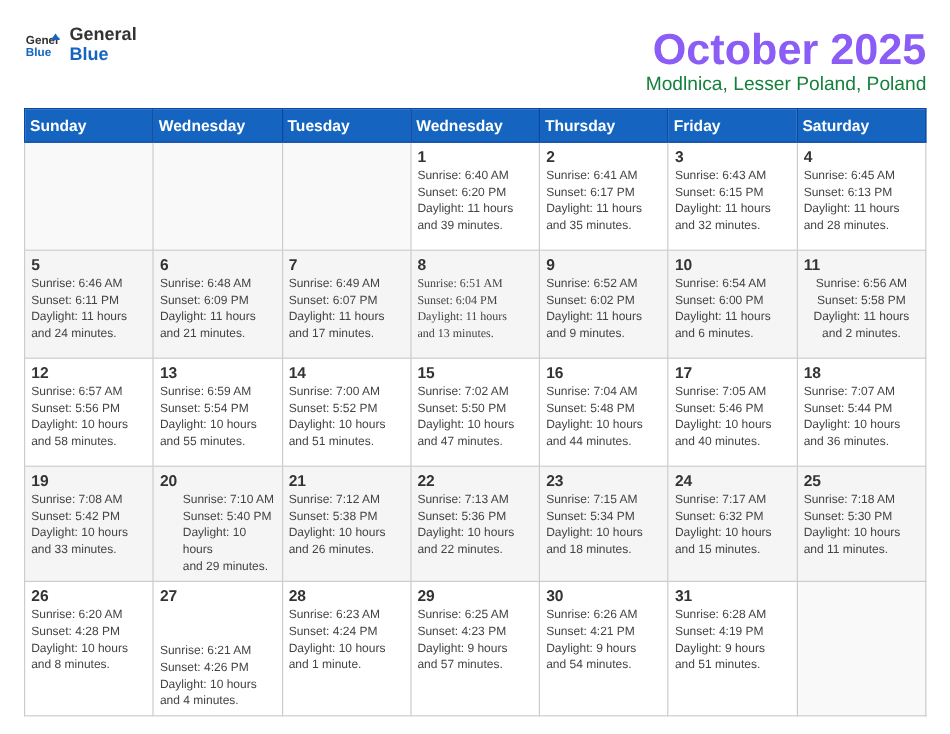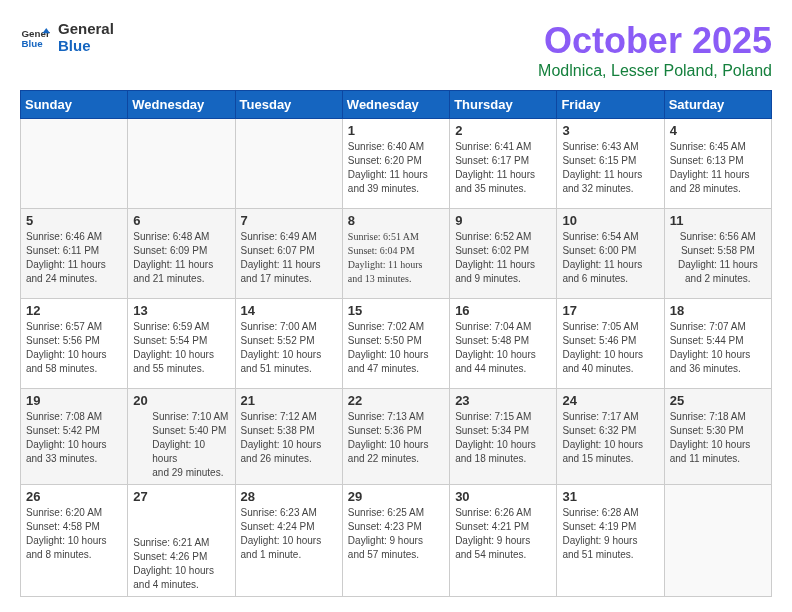--- a/index.html
+++ b/index.html
@@ -304,21 +304,21 @@
           <div class="day-info" style="white-space: pre-line;">Sunrise: 7:18 AM
 Sunset: 5:30 PM
 Daylight: 10 hours
 and 11 minutes.</div>
         </td>
       </tr>
       <tr>
         <td>
           <div class="day-number">26</div>
           <div class="day-info" style="white-space: pre-line;">Sunrise: 6:20 AM
-Sunset: 4:58 PM
+Sunset: 4:28 PM
 Daylight: 10 hours
 and 8 minutes.</div>
         </td>
         <td>
           <div class="day-number">27</div>
           <div class="day-info" style="white-space: pre-line; margin-top: 32px;">Sunrise: 6:21 AM
 Sunset: 4:26 PM
 Daylight: 10 hours
 and 4 minutes.</div>
         </td>

